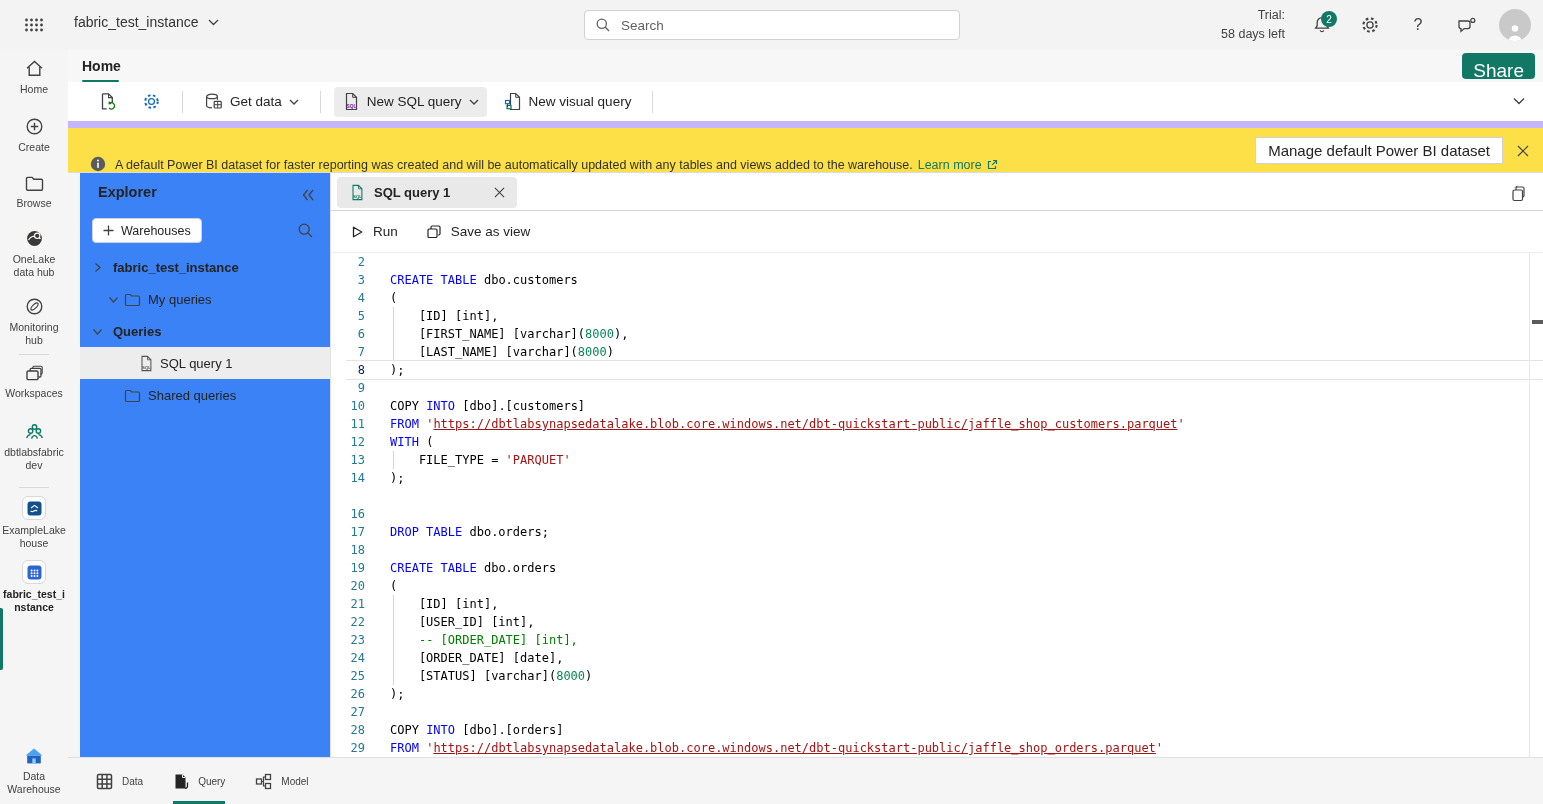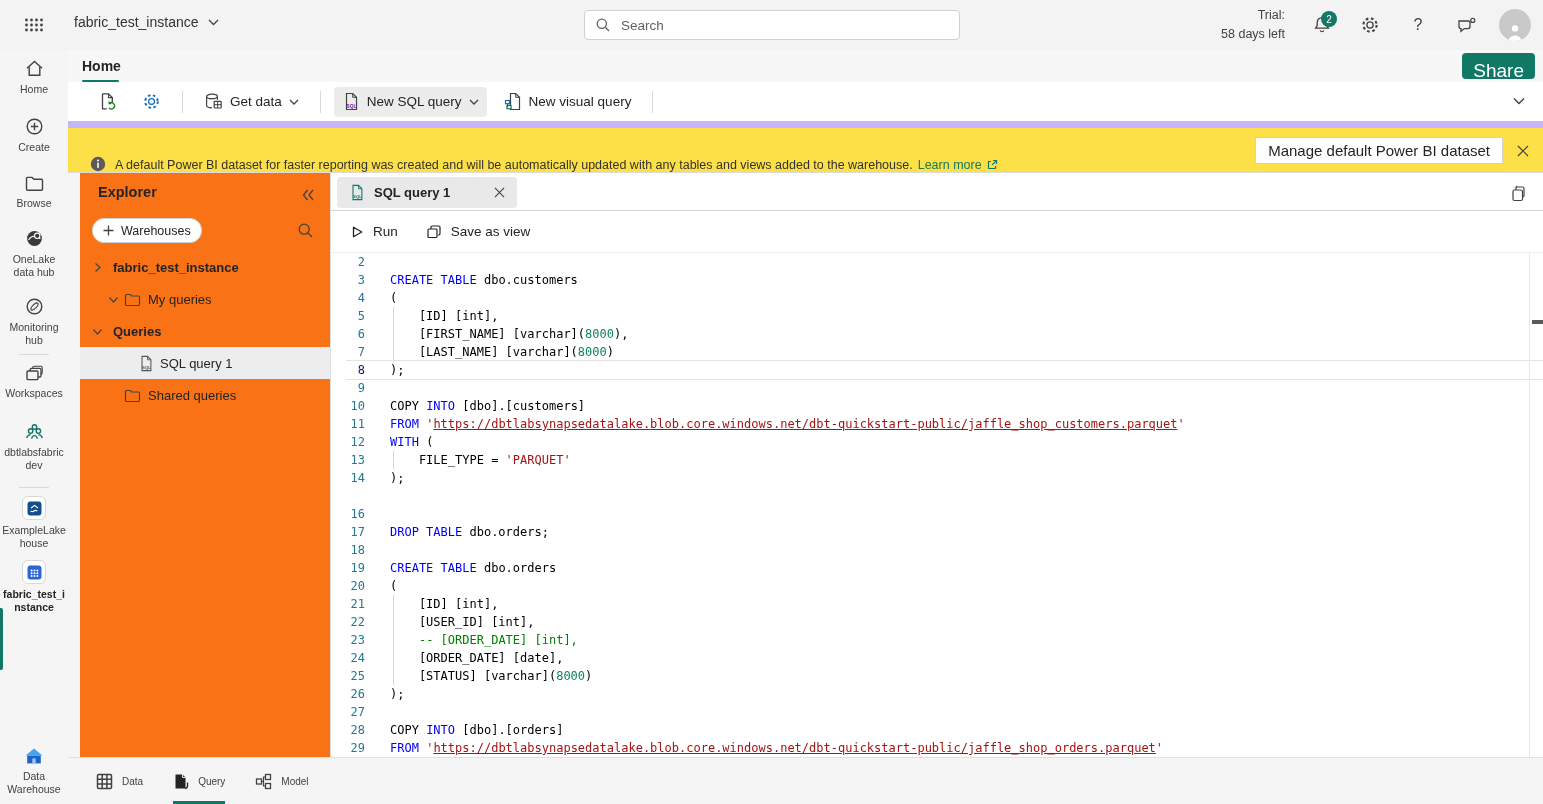--- a/index.html
+++ b/index.html
@@ -44,24 +44,24 @@
 
   
   .banner{position:absolute;left:68px;top:128px;width:1475px;height:45px;background:#fde047;border-bottom:1px solid #dcdcdc;box-sizing:border-box;display:flex;align-items:flex-end;padding-left:22px;font-size:12.5px;color:#323232;}
   .banner .txt{margin-left:9px;}
   .learn{color:var(--accent);margin-left:5px;display:inline-flex;align-items:center;gap:4px;text-decoration:none;}
   .manage-btn{position:absolute;right:40px;top:9px;height:27px;padding:0 12px;border:1px solid #d1d1d1;border-radius:0;background:#fff;font-size:15px;color:#242424;display:flex;align-items:center;}
   .banner-close{position:absolute;right:9px;top:12px;width:22px;height:22px;display:flex;align-items:center;justify-content:center;color:#424242;}
 
   
   .mainbg{position:absolute;left:68px;top:173px;width:1475px;height:584px;background:#f5f5f5;}
-  .explorer{position:absolute;left:80px;top:173px;width:250px;height:584px;background:#f97316;}
+  .explorer{position:absolute;left:80px;top:173px;width:250px;height:584px;background:#3b82f6;}
   .exp-title{position:absolute;left:18px;top:11px;font-size:14.5px;font-weight:bold;color:#242424;}
   .exp-collapse{position:absolute;right:12px;top:12px;width:20px;height:20px;display:flex;align-items:center;justify-content:center;color:#424242;}
-  .wh-btn{position:absolute;left:12px;top:45px;height:25px;border:1px solid #d1d1d1;border-radius:12px;background:#fff;display:flex;align-items:center;gap:7px;padding:0 10px;font-size:12.5px;color:#242424;}
+  .wh-btn{position:absolute;left:12px;top:45px;height:25px;border:1px solid #d1d1d1;border-radius:4px;background:#fff;display:flex;align-items:center;gap:7px;padding:0 10px;font-size:12.5px;color:#242424;}
   .exp-search{position:absolute;right:16px;top:49px;color:#424242;}
   .tree{position:absolute;left:0;top:78px;width:250px;}
   .trow{position:relative;height:32px;display:flex;align-items:center;font-size:13px;color:#242424;}
   .trow .chev{position:absolute;left:12px;width:12px;display:flex;color:#424242;}
   .trow .chev.lvl2{left:28px;}
   .trow .fold{position:absolute;left:44px;color:#424242;}
   .trow .lab{position:absolute;left:33px;}
   .trow .lab.b{font-weight:bold;}
   .trow .lab.lvl2{left:68px;}
   .trow.selrow{background:#ededed;}

